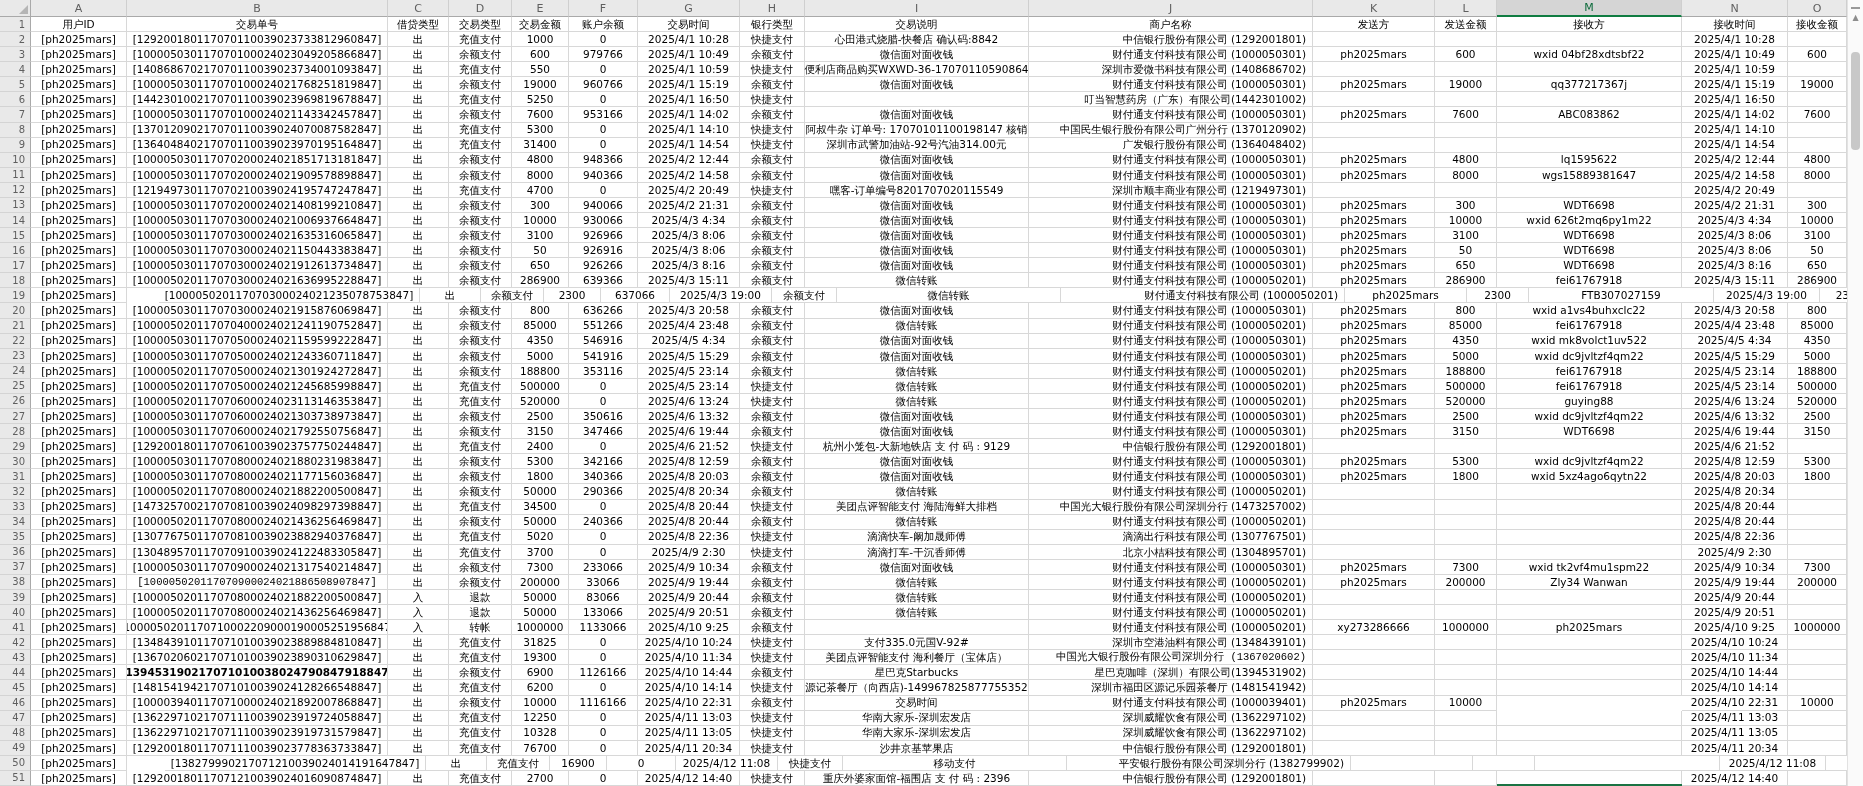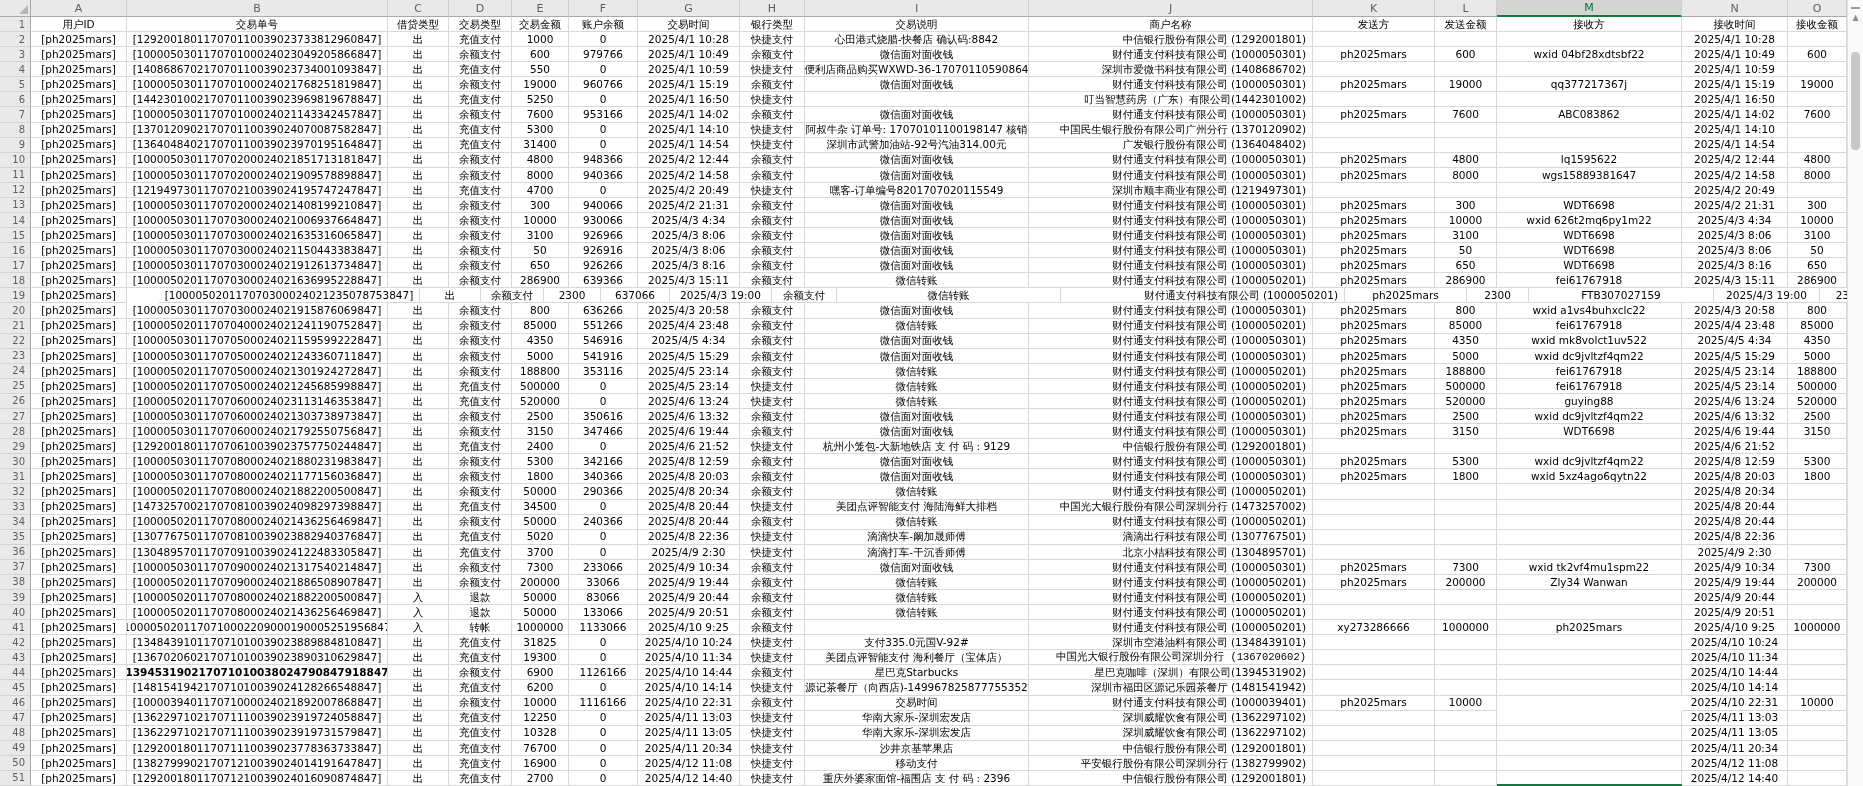--- a/index.html
+++ b/index.html
@@ -739,21 +739,21 @@
         <div class="c ar" style="width: 284px;">财付通支付科技有限公司 (1000050301)</div>
         <div class="c" style="width: 122px;">ph2025mars</div>
         <div class="c" style="width: 62px;">7300</div>
         <div class="c" style="width: 185px;">wxid tk2vf4mu1spm22</div>
         <div class="c" style="width: 106px;">2025/4/9 10:34</div>
         <div class="c" style="width: 59px;">7300</div>
       </div>
       <div class="row">
         <div class="rn">38</div>
         <div class="c" style="width: 96px;">[ph2025mars]</div>
-        <div class="c" style="width: 261px;">[100005020117070900024021886508907847]</div>
+        <div class="c" style="width: 261px; font-family: Liberation Mono, monospace;">[100005020117070900024021886508907847]</div>
         <div class="c" style="width: 61px;">出</div>
         <div class="c" style="width: 63px;">余额支付</div>
         <div class="c" style="width: 57px;">200000</div>
         <div class="c" style="width: 69px;">33066</div>
         <div class="c" style="width: 102px;">2025/4/9 19:44</div>
         <div class="c" style="width: 65px;">余额支付</div>
         <div class="c ov" style="width: 224px;">微信转账</div>
         <div class="c ar" style="width: 284px;">财付通支付科技有限公司 (1000050201)</div>
         <div class="c" style="width: 122px;">ph2025mars</div>
         <div class="c" style="width: 62px;">200000</div>
@@ -955,21 +955,21 @@
         <div class="c ar" style="width: 284px;">中信银行股份有限公司 (1292001801)</div>
         <div class="c" style="width: 122px;"></div>
         <div class="c" style="width: 62px;"></div>
         <div class="c" style="width: 185px;"></div>
         <div class="c" style="width: 106px;">2025/4/11 20:34</div>
         <div class="c" style="width: 59px;"></div>
       </div>
       <div class="row">
         <div class="rn">50</div>
         <div class="c" style="width: 96px;">[ph2025mars]</div>
-        <div class="c" style="width: 261px;">[138279990217071210039024014191647847]</div>
+        <div class="c" style="width: 261px; margin-left: 38px;">[138279990217071210039024014191647847]</div>
         <div class="c" style="width: 61px;">出</div>
         <div class="c" style="width: 63px;">充值支付</div>
         <div class="c" style="width: 57px;">16900</div>
         <div class="c" style="width: 69px;">0</div>
         <div class="c" style="width: 102px;">2025/4/12 11:08</div>
         <div class="c" style="width: 65px;">快捷支付</div>
         <div class="c ov" style="width: 224px;">移动支付</div>
         <div class="c ar" style="width: 284px;">平安银行股份有限公司深圳分行 (1382799902)</div>
         <div class="c" style="width: 122px;"></div>
         <div class="c" style="width: 62px;"></div>

